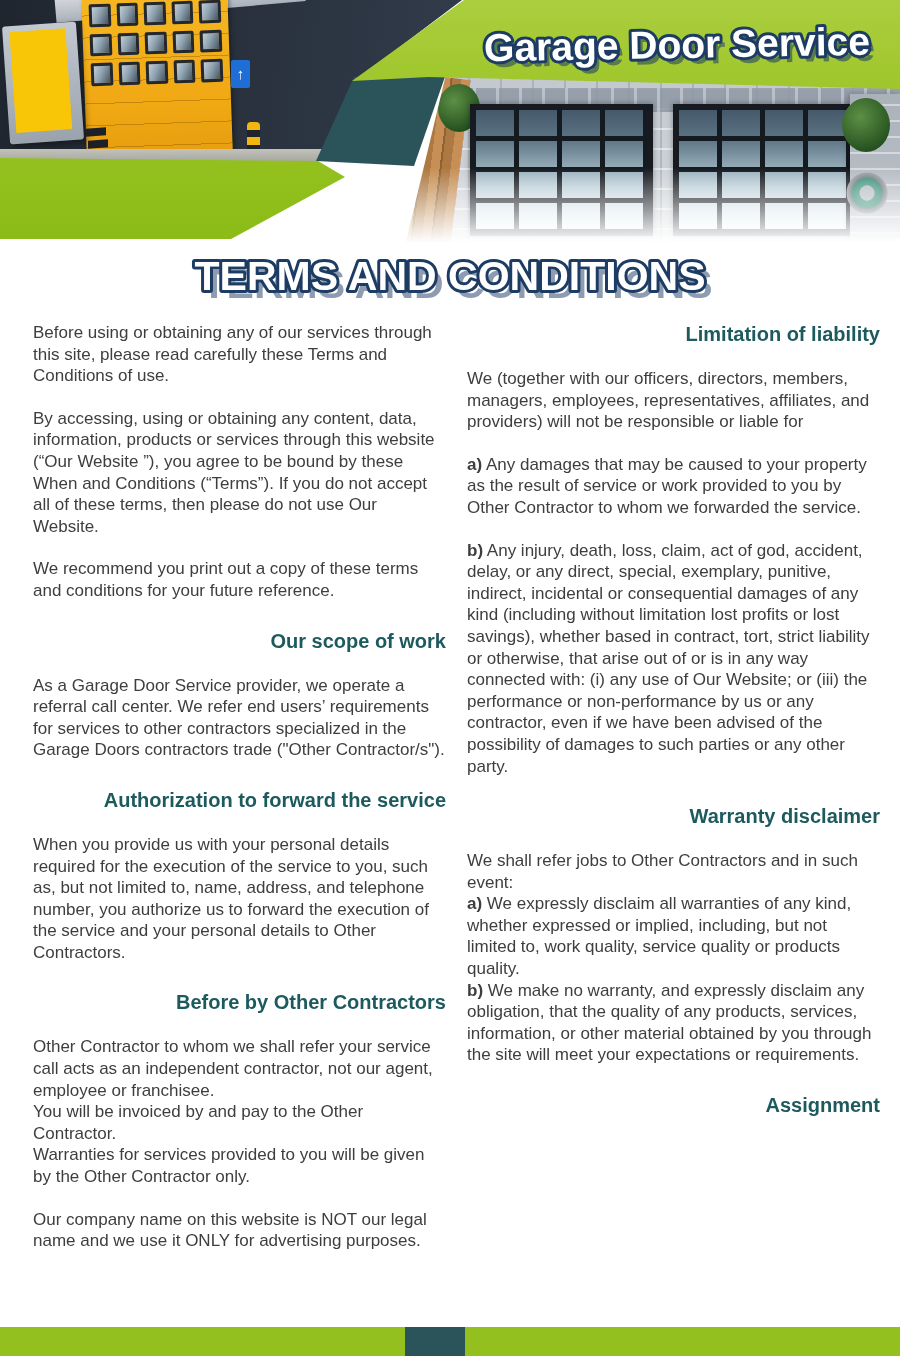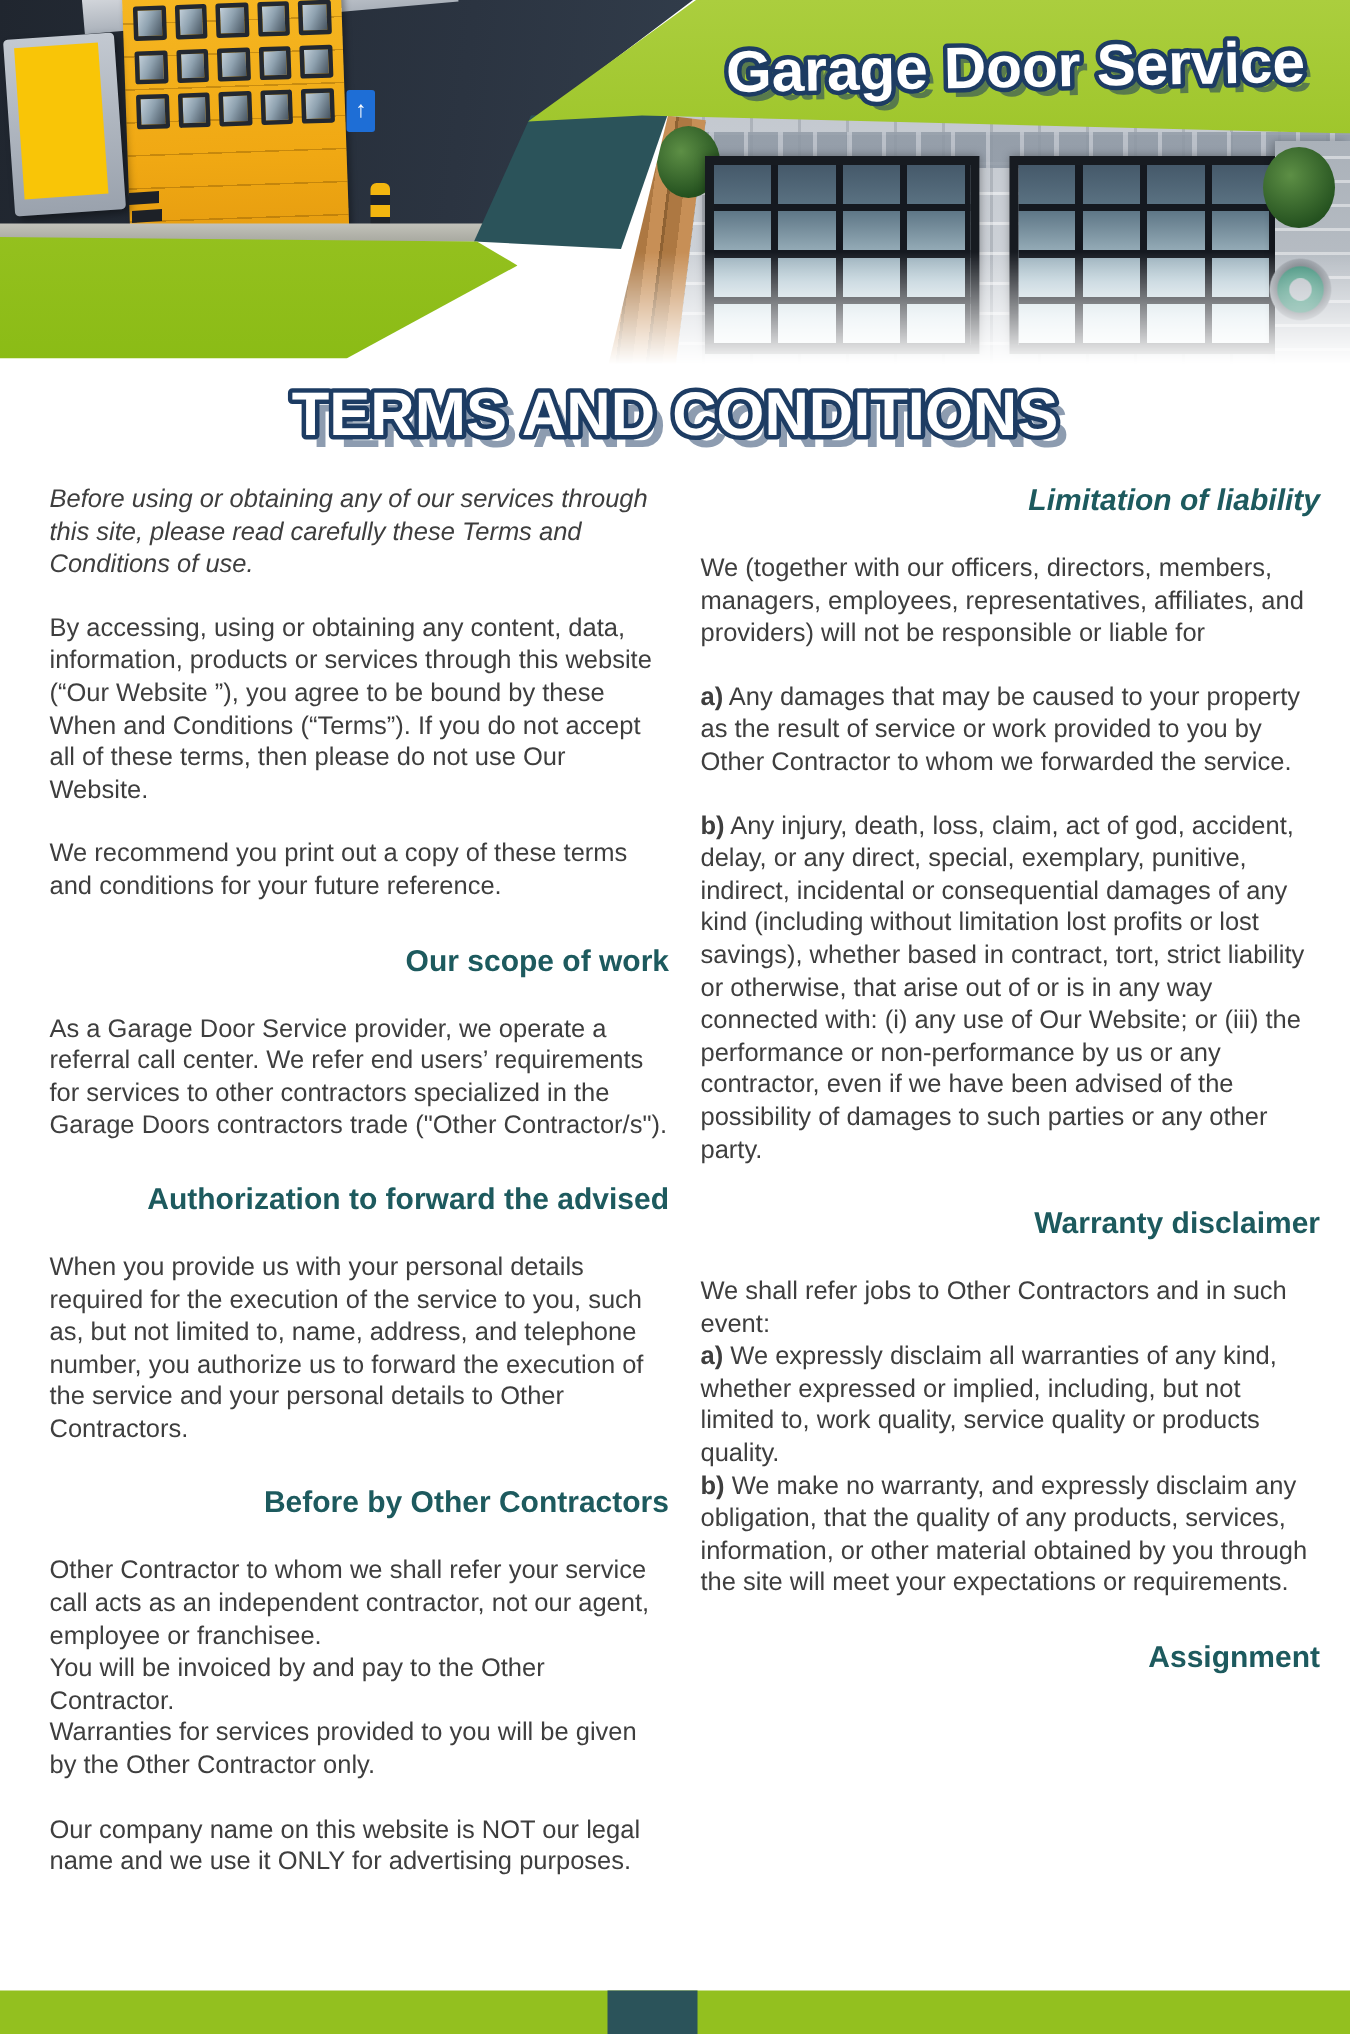--- a/index.html
+++ b/index.html
@@ -119,21 +119,21 @@
   .title-wrap { position:absolute; top:248px; left:0; width:720px; text-align:center; }
 
   
   .content {
     position:absolute; top:322px; left:0; width:900px;
     display:flex; gap:21px; padding:0 21px 0 33px;
   }
   .col { width:413px; flex:0 0 auto; font-size:17px; line-height:21.6px; color:#3e3e3e; }
   .col p { margin:0 0 21px; }
   .col h2 { font-size:20px; line-height:25px; font-weight:bold; color:#1d5a5e; margin:27px 0 21px;text-align:right; }
-  .col > :first-child { margin-top:0;font-style:italic; }
+  .col > :first-child { margin-top:0; }
   .col b { font-weight:bold; }
 
   
   .footer { position:absolute; left:0; bottom:0; width:900px; height:29px; background:#93c01f; }
   .footer-accent { position:absolute; left:405px; top:0; width:60px; height:29px; background:#2b535a; }
 </style>
 </head>
 <body>
 
 <div class="page">
@@ -200,21 +200,21 @@
     </svg>
   </div>
 
   <main class="content">
     <section class="col" id="col-left">
         <p><span>Before using or obtaining any of our services through this site, please read carefully these Terms and Conditions of use.</span></p>
         <p><span>By accessing, using or obtaining any content, data, information, products or services through this website (“Our Website ”), you agree to be bound by these When and Conditions (“Terms”). If you do not accept all of these terms, then please do not use Our Website.</span></p>
         <p><span>We recommend you print out a copy of these terms and conditions for your future reference.</span></p>
         <h2><span>Our scope of work</span></h2>
         <p><span>As a Garage Door Service provider, we operate a referral call center. We refer end users’ requirements for services to other contractors specialized in the Garage Doors contractors trade ("Other Contractor/s").</span></p>
-        <h2><span>Authorization to forward the advised</span></h2>
+        <h2><span>Authorization to forward the service</span></h2>
         <p><span>When you provide us with your personal details required for the execution of the service to you, such as, but not limited to, name, address, and telephone number, you authorize us to forward the execution of the service and your personal details to Other Contractors.</span></p>
         <h2><span>Before by Other Contractors</span></h2>
         <p><span>Other Contractor to whom we shall refer your service call acts as an independent contractor, not our agent, employee or franchisee.<br>You will be invoiced by and pay to the Other Contractor.<br>Warranties for services provided to you will be given by the Other Contractor only.</span></p>
         <p><span>Our company name on this website is NOT our legal name and we use it ONLY for advertising purposes.</span></p>
       </section>
     <section class="col" id="col-right">
         <h2><span>Limitation of liability</span></h2>
         <p><span>We (together with our officers, directors, members, managers, employees, representatives, affiliates, and providers) will not be responsible or liable for</span></p>
         <p><b>a)</b><span> Any damages that may be caused to your property as the result of service or work provided to you by Other Contractor to whom we forwarded the service.</span></p>
         <p><b>b)</b><span> Any injury, death, loss, claim, act of god, accident, delay, or any direct, special, exemplary, punitive, indirect, incidental or consequential damages of any kind (including without limitation lost profits or lost savings), whether based in contract, tort, strict liability or otherwise, that arise out of or is in any way connected with: (i) any use of Our Website; or (iii) the performance or non-performance by us or any contractor, even if we have been advised of the possibility of damages to such parties or any other party.</span></p>

